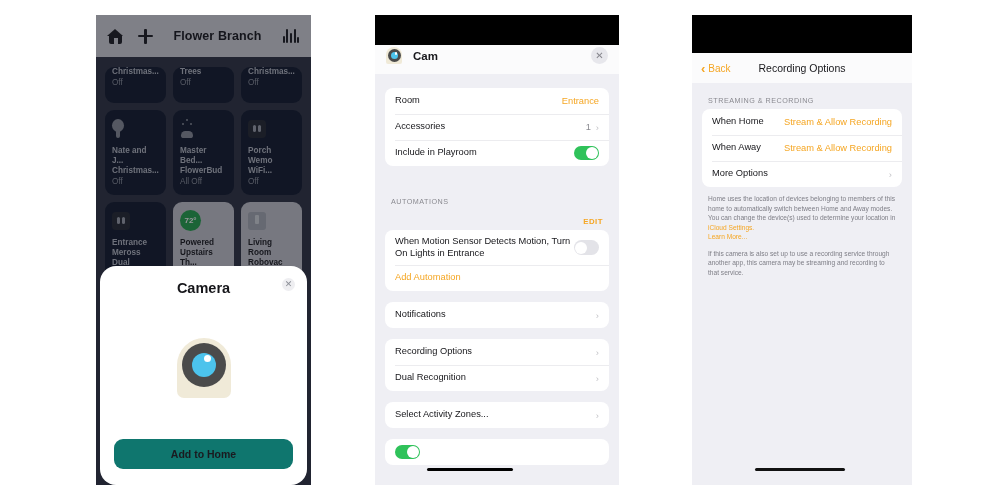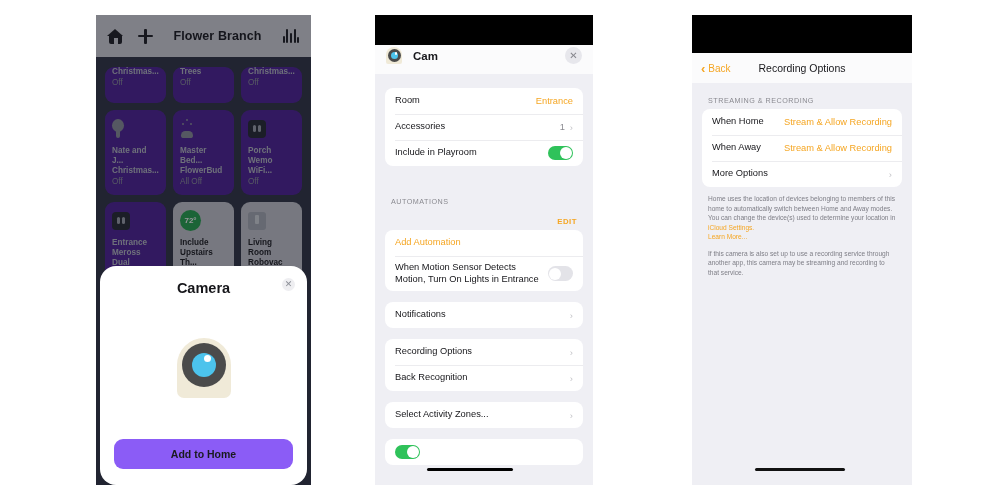--- a/index.html
+++ b/index.html
@@ -54,21 +54,21 @@
   .p1-wave i:nth-child(2){ height: 14px; }
   .p1-wave i:nth-child(3){ height: 10px; }
   .p1-wave i:nth-child(4){ height: 14px; }
   .p1-wave i:nth-child(5){ height: 6px; }
 
   .p1-grid {
     position: absolute; top: 52px; left: 9px; right: 9px;
     display: grid; grid-template-columns: repeat(3, 1fr); gap: 7px;
   }
   .tile {
-    background: #4c1d95; border-radius: 9px; padding: 7px 7px 8px 7px;
+    background: #0f172a; border-radius: 9px; padding: 7px 7px 8px 7px;
     min-height: 36px; position: relative; overflow: hidden;
   }
   .tile.clip-top { height: 28px; padding-top: 0; }
   .tile.active { background: #c9c9cf; }
   .tile .ico { height: 23px; margin-bottom: 6px; display: flex; align-items: center; }
   .tile .tname { font-size: 8.2px; font-weight: bold; color: #b9bcc6; line-height: 1.22; }
   .tile .tstate { font-size: 8.2px; color: #8d919d; line-height: 1.22; margin-top: 1px; }
   .tile.active .tname { color: #17171b; }
   .tile.active .tstate { color: #6b6e78; }
 
@@ -120,27 +120,27 @@
   }
   .cam-glyph .iris {
     position: absolute; left: 15px; top: 15px; width: 24px; height: 24px;
     border-radius: 50%; background: #4cc3ec;
   }
   .cam-glyph .hl {
     position: absolute; left: 27px; top: 17px; width: 7px; height: 7px;
     border-radius: 50%; background: #fff;
   }
   .p1-add-btn {
-    margin: 0 0 16px 0; height: 30px; border-radius: 9px; background: #8b5cf6;
+    margin: 0 0 16px 0; height: 30px; border-radius: 9px; background: #0f766e;
     display: flex; align-items: center; justify-content: center;
     font-size: 10.5px; font-weight: bold; color: #1a1a1f;
   }
 
   
-  #phone2 { left: 375px; top: 15px; width: 218px; height: 470px; }
+  #phone2 { left: 375px; top: 15px; width: 244px; height: 470px; }
   #phone2 .statusbar { height: 30px; border-radius: 0; }
   #phone2 .screen { height: 440px; background: #efeff4; }
   .p2-head {
     position: relative; background: #fbfbfc; height: 37px;
     display: flex; align-items: center; padding: 0 11px;
     border-radius: 11px 11px 0 0; margin-top: -8px;
   }
   .p2-head-ico { width: 16px; height: 17px; background: #f0ead8; border-radius: 8px 8px 2px 2px; position: relative; flex: none; }
   .p2-head-ico .l { position: absolute; left: 1.5px; top: 1.5px; width: 13px; height: 13px; border-radius: 50%; background: #4b4b4b; }
   .p2-head-ico .i { position: absolute; left: 4.5px; top: 4.5px; width: 7px; height: 7px; border-radius: 50%; background: #4cc3ec; }
@@ -262,21 +262,21 @@
               <div class="ic-outlet"></div>
             </div>
           <div class="tname">Entrance</div>
           <div class="tname">Meross Dual</div>
           <div class="tstate">All Off</div>
         </div>
         <div class="tile active">
           <div class="ico">
             <div class="ic-temp">72°</div>
           </div>
-          <div class="tname">Include</div>
+          <div class="tname">Powered</div>
           <div class="tname">Upstairs Th...</div>
           <div class="tstate">Cool to 74°</div>
         </div>
         <div class="tile active">
           <div class="ico">
               <div class="ic-vac"></div>
             </div>
           <div class="tname">Living Room</div>
           <div class="tname">Robovac</div>
           <div class="tstate">Powered On</div>
@@ -365,48 +365,48 @@
         </div>
 
         <div class="gap"></div>
 
         <div class="sec-head">
           <span>AUTOMATIONS</span>
           <span class="edit">EDIT</span>
         </div>
         <div class="grp">
           <div class="row">
-            <span class="lbl link">Add Automation</span>
-          </div>
-          <div class="row">
             <span class="lbl">When Motion Sensor Detects Motion, Turn On Lights in Entrance</span>
             <span class="sw off">
                 <i></i>
               </span>
           </div>
+          <div class="row">
+            <span class="lbl link">Add Automation</span>
+          </div>
         </div>
 
         <div class="gap"></div>
 
         <div class="grp">
           <div class="row">
             <span class="lbl">Notifications</span>
             <span class="chev">›</span>
           </div>
         </div>
 
         <div class="gap"></div>
 
         <div class="grp">
           <div class="row">
             <span class="lbl">Recording Options</span>
             <span class="chev">›</span>
           </div>
           <div class="row">
-            <span class="lbl">Back Recognition</span>
+            <span class="lbl">Dual Recognition</span>
             <span class="chev">›</span>
           </div>
         </div>
 
         <div class="gap"></div>
 
         <div class="grp">
           <div class="row">
             <span class="lbl">Select Activity Zones...</span>
             <span class="chev">›</span>

